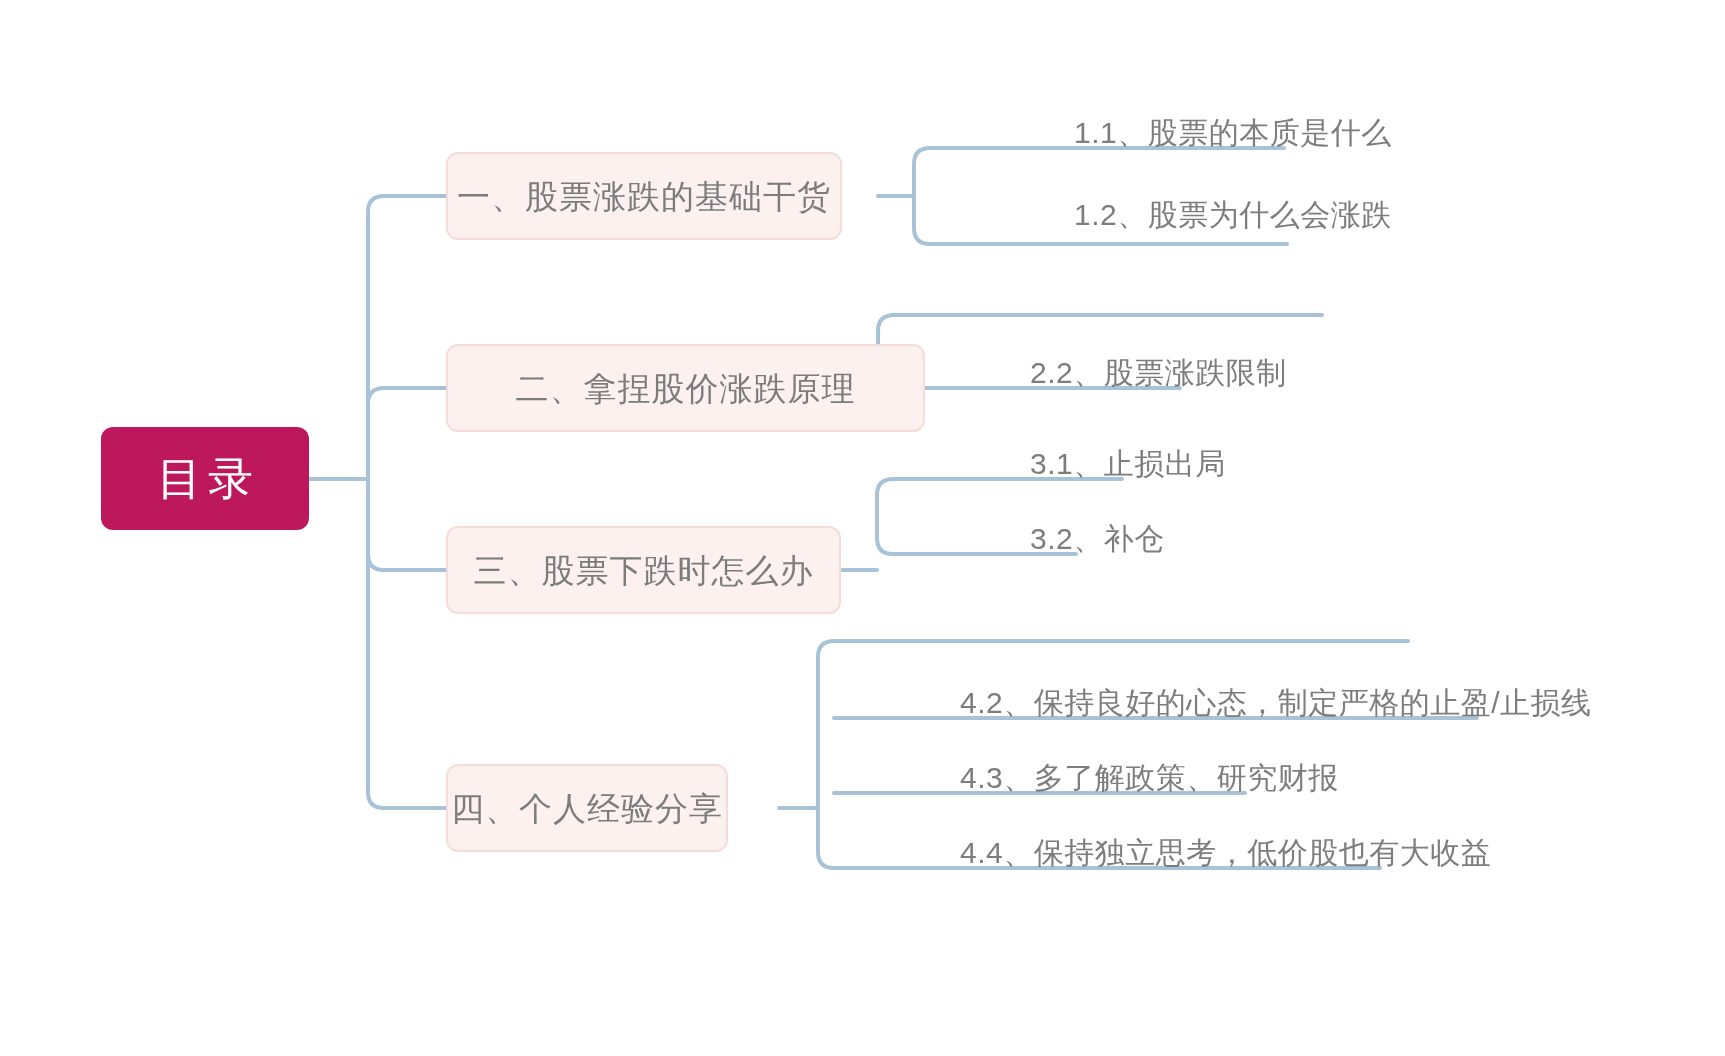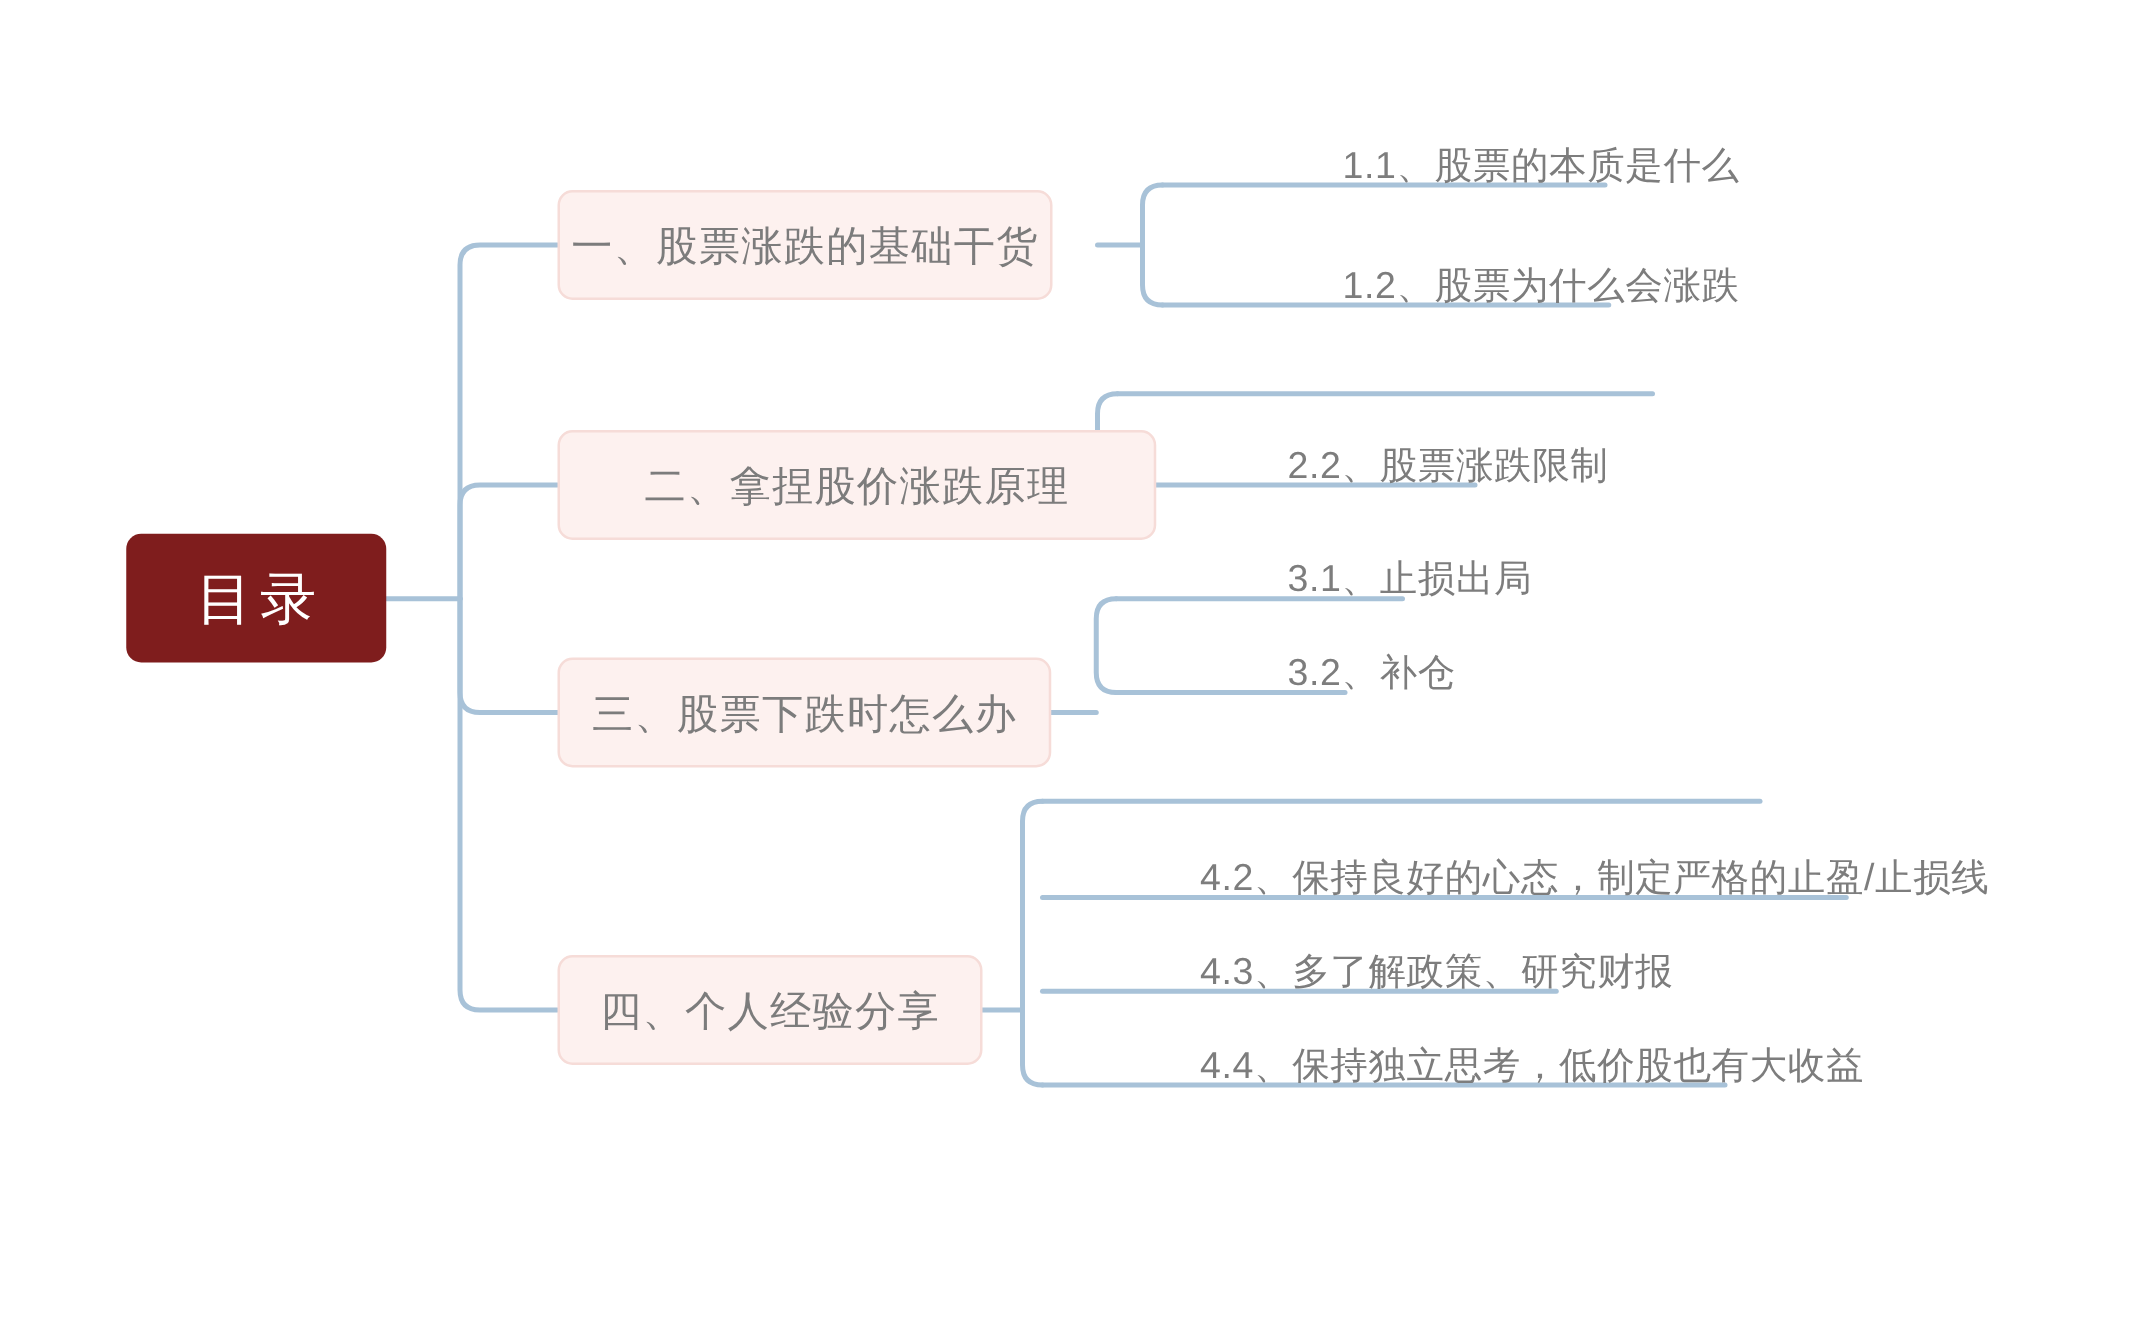--- a/index.html
+++ b/index.html
@@ -27,21 +27,21 @@
     pointer-events: none;
   }
 
   
   .root-node {
     position: absolute;
     left: 101px;
     top: 427px;
     width: 208px;
     height: 103px;
-    background: #7f1d1d;
+    background: #be185d;
     border-radius: 12px;
     display: flex;
     align-items: center;
     justify-content: center;
     box-sizing: border-box;
   }
   .root-label {
     color: #ffffff;
     font-size: 45px;
     letter-spacing: 6px;
@@ -132,28 +132,28 @@
   </div>
 
   <div class="l2-node" style="left:446px; top:344px; width:479px;">
     <span class="l2-label">二、拿捏股价涨跌原理</span>
   </div>
 
   <div class="l2-node" style="left:446px; top:526px; width:395px;">
     <span class="l2-label">三、股票下跌时怎么办</span>
   </div>
 
-  <div class="l2-node" style="left:446px; top:764px; width:340px;">
+  <div class="l2-node" style="left:446px; top:764px; width:282px;">
     <span class="l2-label">四、个人经验分享</span>
   </div>
 
   <div class="l3-item" style="left:1074px; top:90px;">
     <span class="l3-label">1.1、股票的本质是什么</span>
   </div>
-  <div class="l3-item" style="left:1074px; top:186px;">
+  <div class="l3-item" style="left:1074px; top:186px;align-items:center;">
     <span class="l3-label">1.2、股票为什么会涨跌</span>
   </div>
 
   <div class="l3-item" style="left:1030px; top:330px;">
     <span class="l3-label">2.2、股票涨跌限制</span>
   </div>
 
   <div class="l3-item" style="left:1030px; top:421px;">
     <span class="l3-label">3.1、止损出局</span>
   </div>

